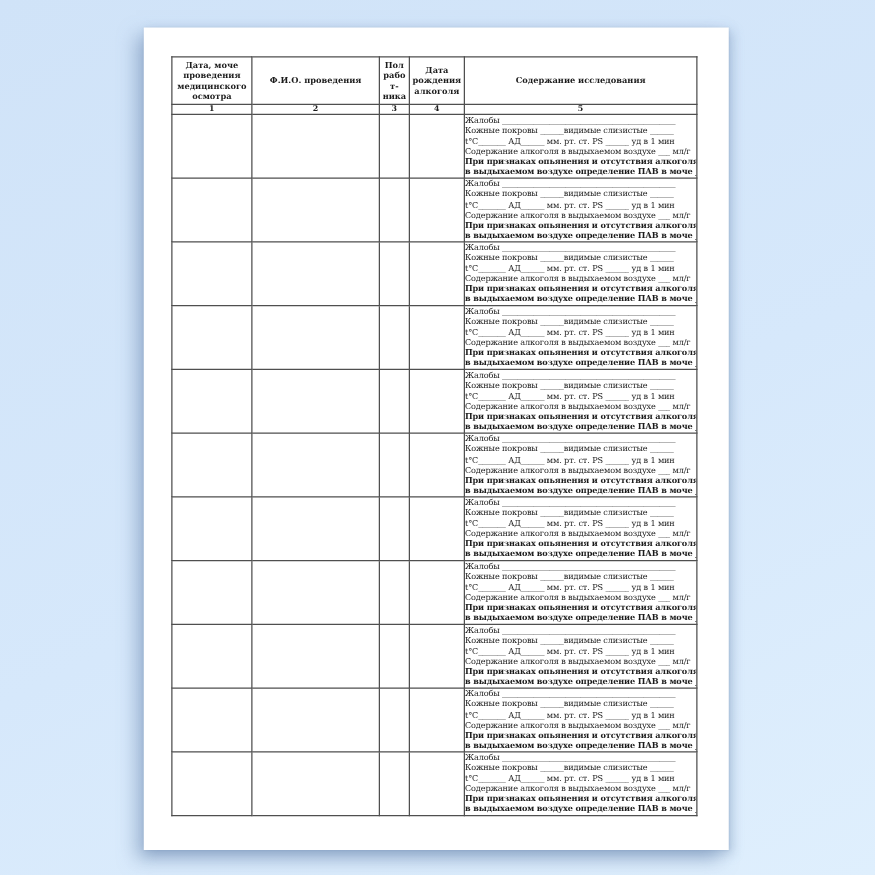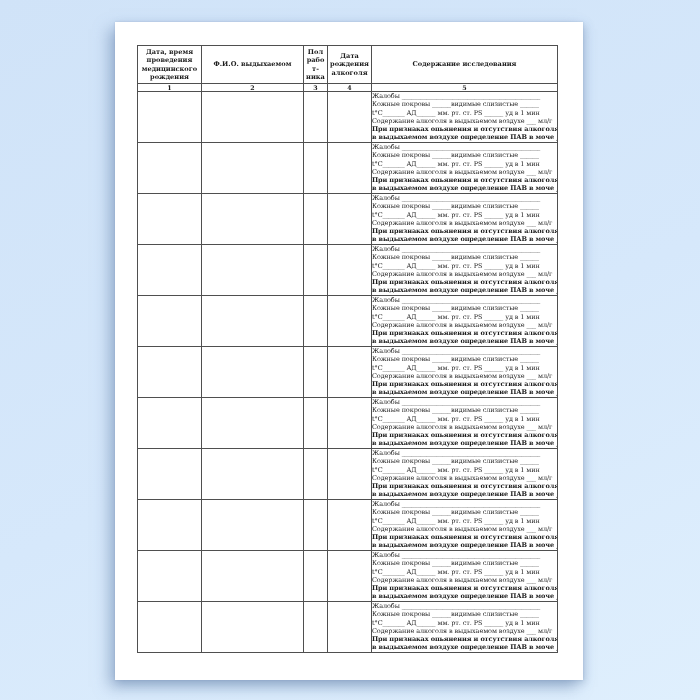--- a/index.html
+++ b/index.html
@@ -82,22 +82,22 @@
   <table class="journal">
     <colgroup>
       <col style="width:64px">
       <col style="width:102px">
       <col style="width:24px">
       <col style="width:44px">
       <col style="width:186px">
     </colgroup>
     <thead>
       <tr class="header-row">
-        <th>Дата, время проведения медицинского рождения</th>
-        <th>Ф.И.О. выдыхаемом</th>
+        <th>Дата, моче проведения медицинского осмотра</th>
+        <th>Ф.И.О. проведения</th>
         <th>Пол работ-ника</th>
         <th>Дата рождения алкоголя</th>
         <th>Содержание исследования</th>
       </tr>
       <tr class="number-row">
         <td>1</td>
         <td>2</td>
         <td>3</td>
         <td>4</td>
         <td>5</td>

